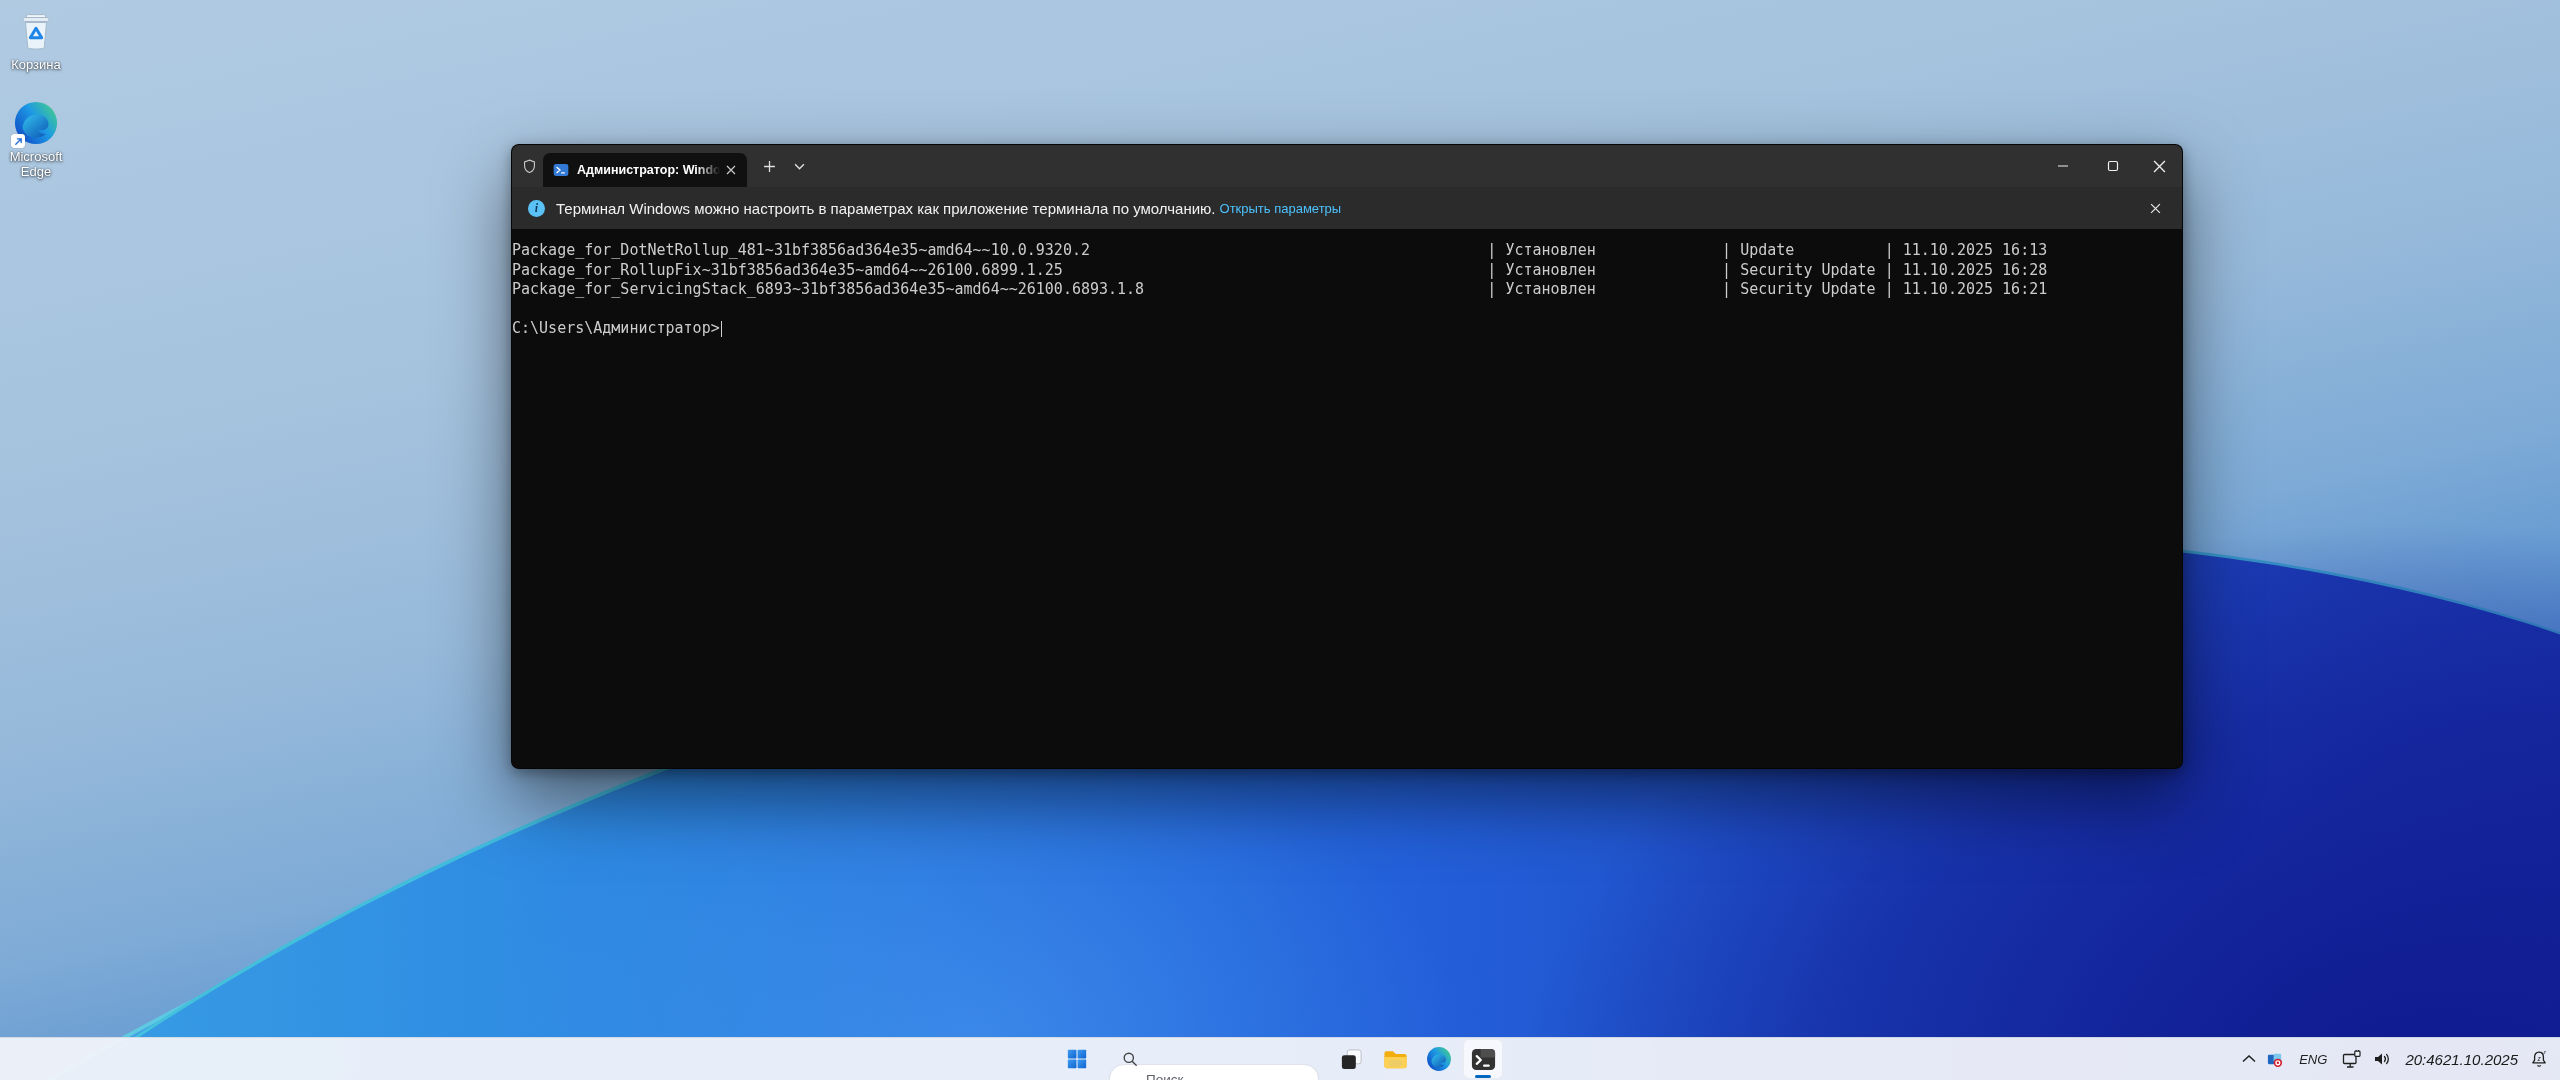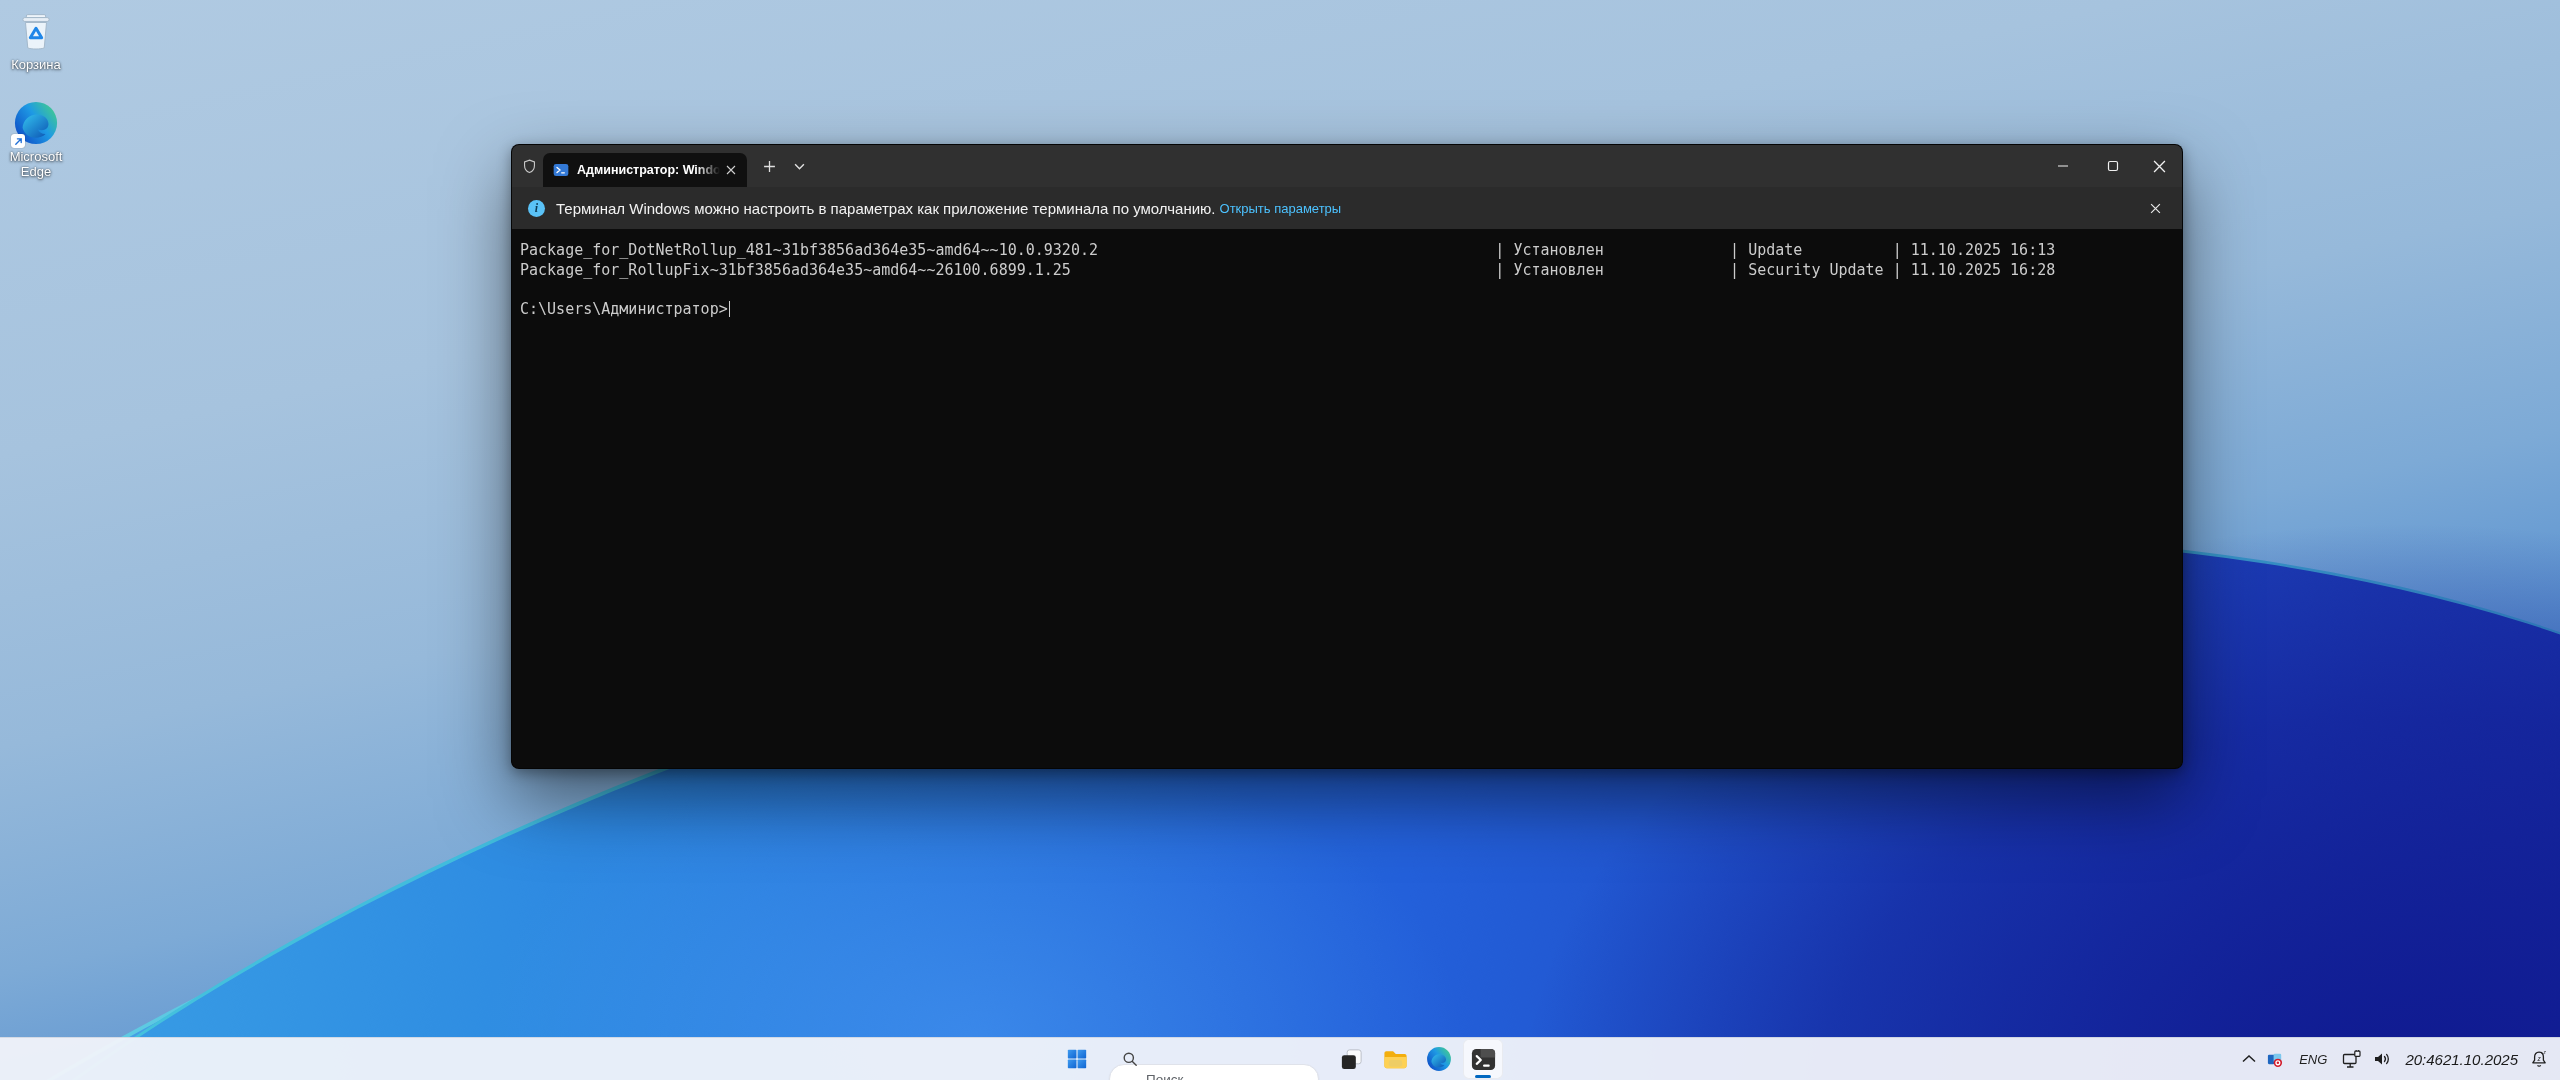--- a/index.html
+++ b/index.html
@@ -53,21 +53,21 @@
   .ctl-close{left:1624px;}
   
   .banner{position:absolute;left:0;top:42px;right:0;height:42px;background:#2b2b2b;display:flex;align-items:center;}
   .info-ic{margin-left:16px;width:17px;height:17px;border-radius:50%;background:#5ac2f7;color:#0b3a57;
     display:flex;align-items:center;justify-content:center;font-size:12px;font-weight:700;font-family:"Liberation Serif",serif;font-style:italic;flex:0 0 auto;}
   .banner-text{margin-left:11px;font-size:15px;color:#f2f2f2;}
   .banner-link{margin-left:4px;font-size:13px;color:#4cc2ff;cursor:pointer;}
   .banner-close{position:absolute;right:14px;top:0;height:42px;width:26px;display:flex;align-items:center;justify-content:center;color:#e4e4e4;}
   
   .term{position:absolute;left:0;top:84px;right:0;bottom:0;background:#0c0c0c;
-    padding:12px 0 0 8px;box-sizing:border-box;
+    padding:12px 0 0 0;box-sizing:border-box;
     font-family:"DejaVu Sans Mono",monospace;font-size:15px;line-height:19.5px;color:#cccccc;}
   .tline{white-space:pre;height:19.5px;}
   .blank{height:19.5px;}
   .promptline{white-space:pre;height:19.5px;display:flex;align-items:center;}
   .cursor{display:inline-block;width:1.5px;height:16px;background:#cfcfcf;margin-left:1px;}
   
   .taskbar{position:absolute;left:0;bottom:0;width:100%;height:42px;background:rgba(241,243,250,.95);
     border-top:1px solid rgba(110,120,145,.18);}
   .tb-center{position:absolute;left:50%;top:0;height:42px;transform:translateX(-50%);
     display:flex;align-items:center;gap:4px;}
@@ -193,20 +193,21 @@
       <svg width="11" height="11" viewBox="0 0 10 10">
           <path d="M1 1l8 8M9 1l-8 8" stroke="currentColor" stroke-width="1.1"></path>
         </svg>
     </span>
   </div>
 
   <div class="term">
     <div id="terminal-output">
         <div class="tline">Package_for_DotNetRollup_481~31bf3856ad364e35~amd64~~10.0.9320.2                                            | Установлен              | Update          | 11.10.2025 16:13</div>
         <div class="tline">Package_for_RollupFix~31bf3856ad364e35~amd64~~26100.6899.1.25                                               | Установлен              | Security Update | 11.10.2025 16:28</div>
+        <div class="tline">Package_for_ServicingStack_6893~31bf3856ad364e35~amd64~~26100.6893.1.8                                      | Установлен              | Security Update | 11.10.2025 16:21</div>
       </div>
     <div class="blank"></div>
     <div class="promptline"><span style="white-space:pre">C:\Users\Администратор&gt;</span><span class="cursor"></span></div>
   </div>
 </div>
 
 <div class="taskbar">
   <div class="tb-center">
     <div class="tb-btn">
       <svg width="22" height="22" viewBox="0 0 24 24">

